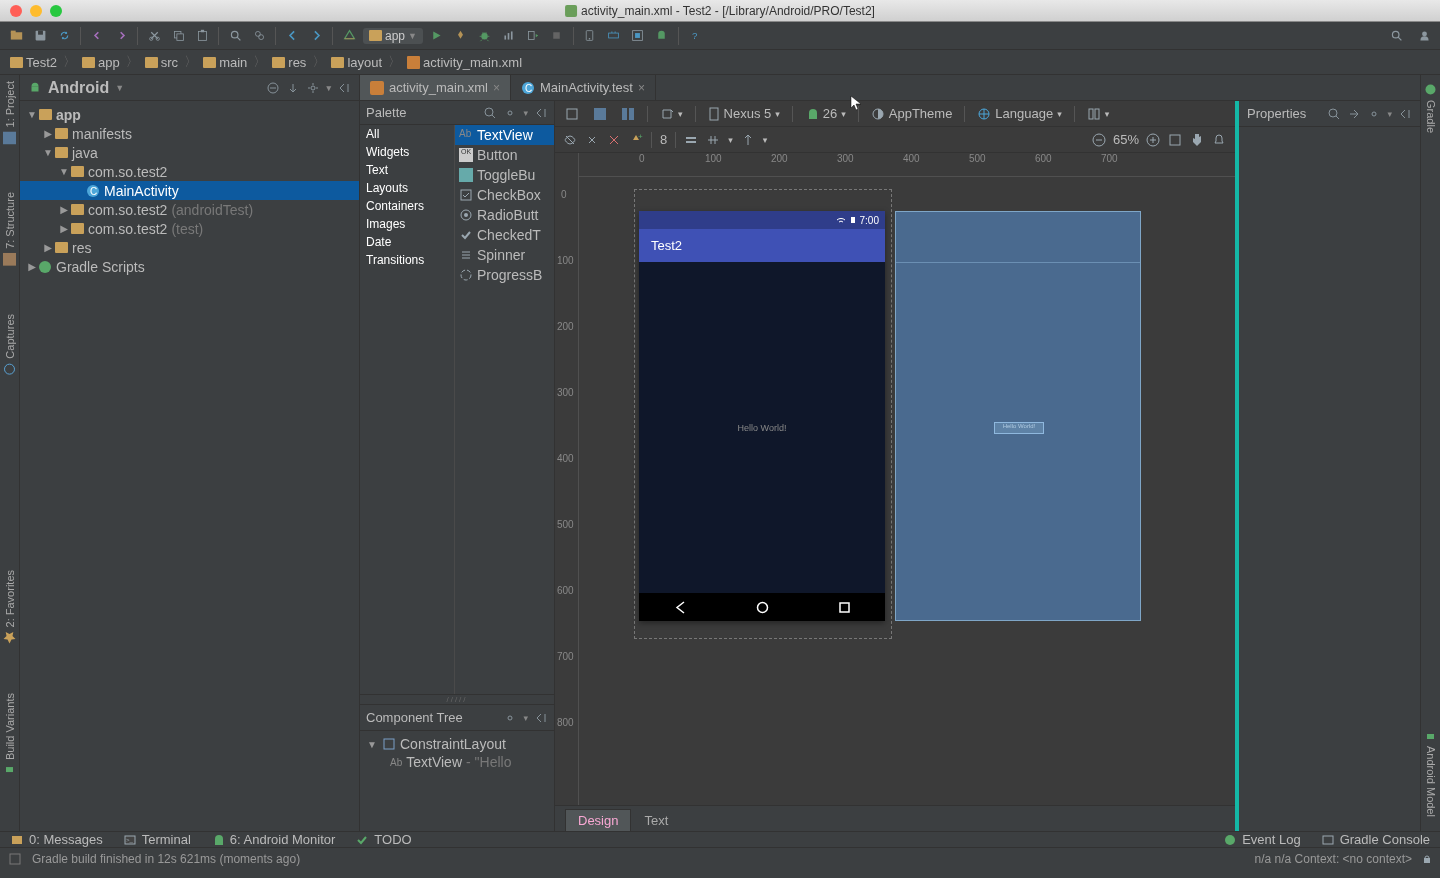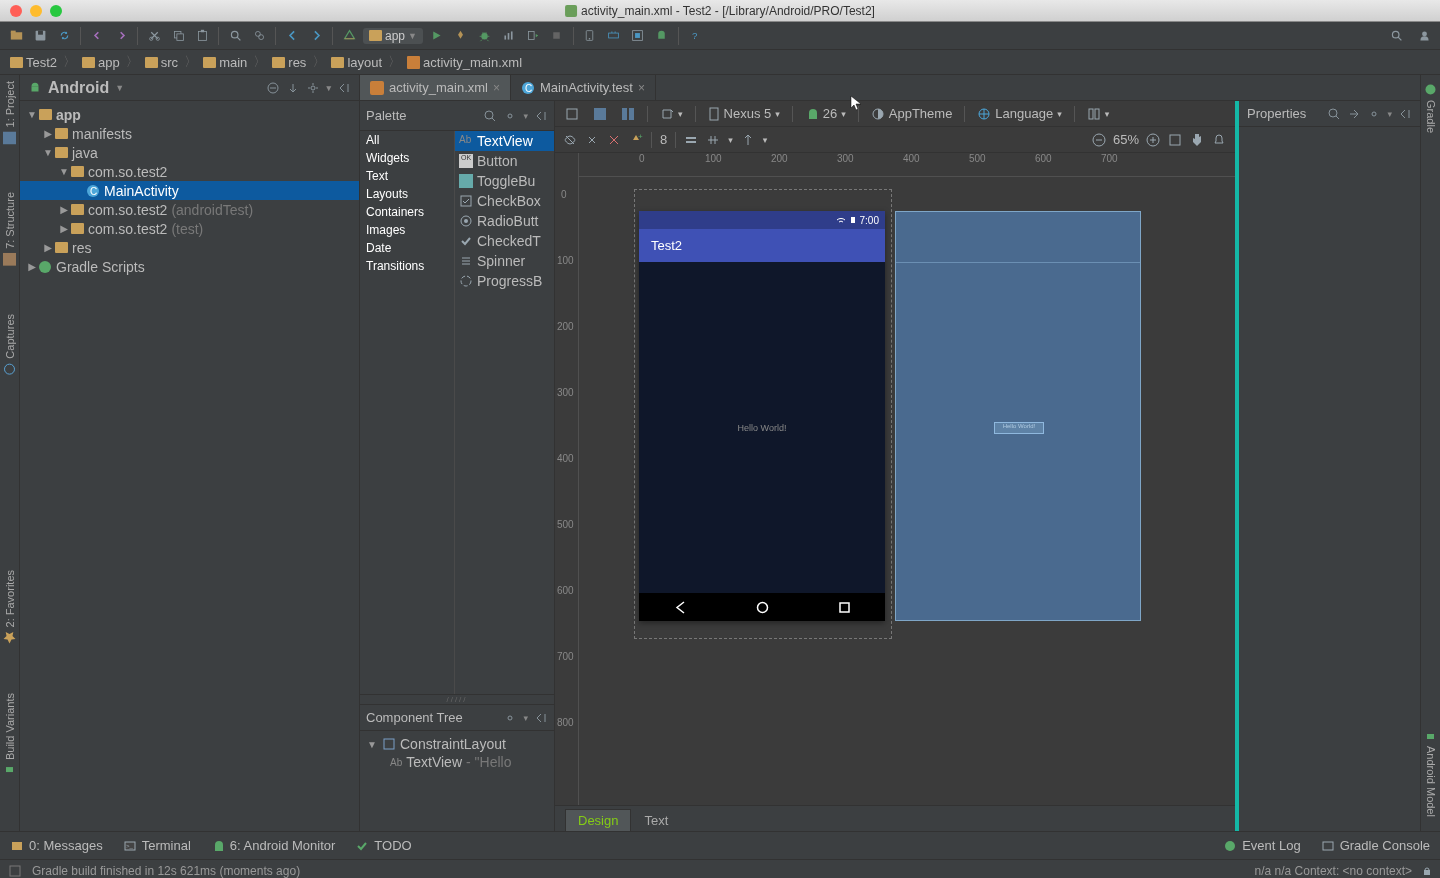--- a/index.html
+++ b/index.html
@@ -60,21 +60,21 @@
 
 .palette-col { width: 195px; border-right: 1px solid #323232; display: flex; flex-direction: column; }
 .palette-inner { flex: 1; display: flex; }
 .pal-cats { width: 95px; border-right: 1px solid #4a4a4a; font-size: 12px; }
 .pal-cat { padding: 2px 6px; cursor: pointer; color: #ffffff; }
 .pal-cat.sel { color: #fff; }
 .pal-items { flex: 1; font-size: 14px; }
 .pal-item { display: flex; align-items: center; gap: 4px; padding: 2px 4px; cursor: pointer; white-space: nowrap; overflow: hidden; }
 .pal-item.sel { background: #0d5a9f; color: #fff; }
 .pi-ico { width: 14px; height: 14px; flex-shrink: 0; }
-.palette-header { height: 30px; display: flex; align-items: center; padding: 0 6px; gap: 6px; font-size: 13px; border-bottom: 1px solid #323232; }
+.palette-header { height: 24px; display: flex; align-items: center; padding: 0 6px; gap: 6px; font-size: 13px; border-bottom: 1px solid #323232; }
 .palette-handle { height: 10px; display:flex; justify-content:center; align-items:center; color:#666; font-size:8px; letter-spacing:2px; border-top:1px solid #323232;}
 .component-tree { border-top: 1px solid #323232; }
 .ct-header { height: 26px; display: flex; align-items: center; padding: 0 6px; gap: 6px; font-size: 13px; border-bottom: 1px solid #323232; }
 .ct-body { font-size: 14px; padding: 4px 0 60px 6px; }
 .ct-row { display: flex; align-items: center; gap: 4px; padding: 1px 0; }
 .ct-suffix { color: #787878; }
 
 
 .design-canvas-col { flex: 1; display: flex; flex-direction: column; background: #3b3b3b; }
 .design-toolbar { height: 26px; display: flex; align-items: center; gap: 10px; padding: 0 8px; border-bottom: 1px solid #323232; font-size: 13px; color: #bbb; }
@@ -106,24 +106,24 @@
 .props-panel { width: 185px; border-left: 4px solid #14b8a6; display: flex; flex-direction: column; }
 .props-header { height: 26px; display: flex; align-items: center; padding: 0 8px; font-size: 13px; gap: 6px; border-bottom: 1px solid #323232; }
 
 
 .vstrip-right { width: 20px; background: #3c3f41; border-left: 1px solid #323232; display: flex; flex-direction: column; align-items: center; padding-top: 4px; gap: 300px; }
 .vtab-r { writing-mode: vertical-rl; font-size: 11px; color: #aaa; cursor: pointer; padding: 4px 0; display:flex; align-items:center; gap:4px; }
 
 
 .bottom-tabs { height: 26px; display: flex; align-items: flex-end; border-top: 1px solid #323232; background: #3c3f41; padding-left: 10px; }
 .btab { padding: 3px 12px; font-size: 13px; color: #aaa; cursor: pointer; border: 1px solid transparent; border-bottom: none; }
-.btab.active { background: #515658; border-color: #323232; color: #84cc16; }
-
-
-.bottom-bar { height: 29px; background: #3c3f41; display: flex; align-items: center; padding: 0 10px; border-top: 1px solid #323232; border-bottom: 1px solid #323232; gap: 20px; font-size: 13px; }
+.btab.active { background: #515658; border-color: #323232; color: #f9a8d4; }
+
+
+.bottom-bar { height: 17px; background: #3c3f41; display: flex; align-items: flex-end; padding: 0 10px; border-top: 1px solid #323232; border-bottom: 1px solid #323232; gap: 20px; font-size: 13px; }
 .bottom-bar .spacer { flex: 1; }
 .bbar-item { display: flex; align-items: center; gap: 5px; cursor: pointer; }
 
 
 .status-bar { height: 22px; background: #3c3f41; display: flex; align-items: center; padding: 0 8px; font-size: 12px; color: #999; gap: 10px; }
 .status-bar .spacer { flex: 1; }
 .lock-ico { width: 10px; height: 10px; }
 
 
 svg { display: block; }

